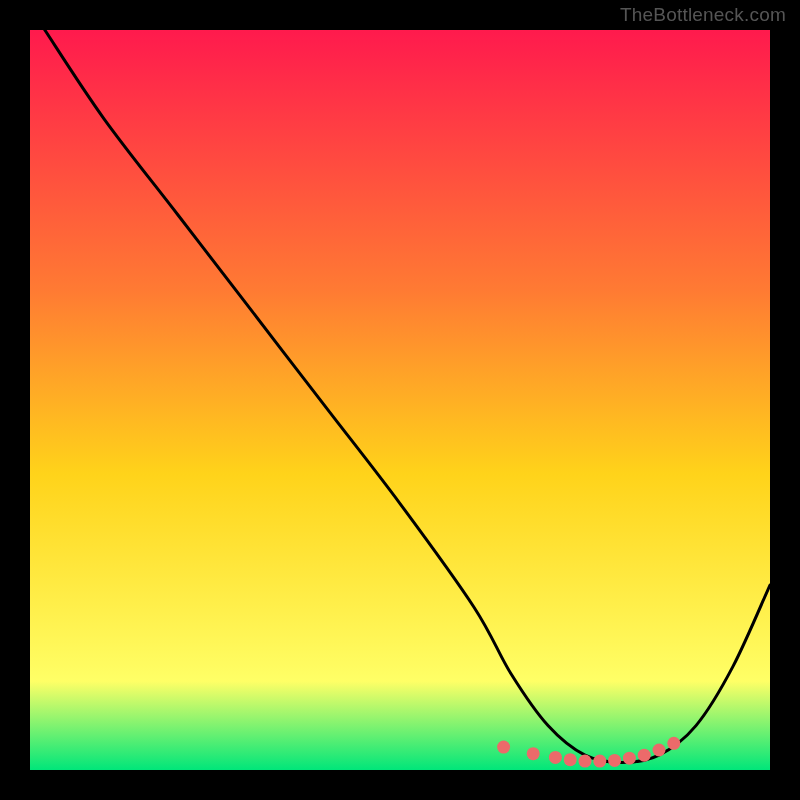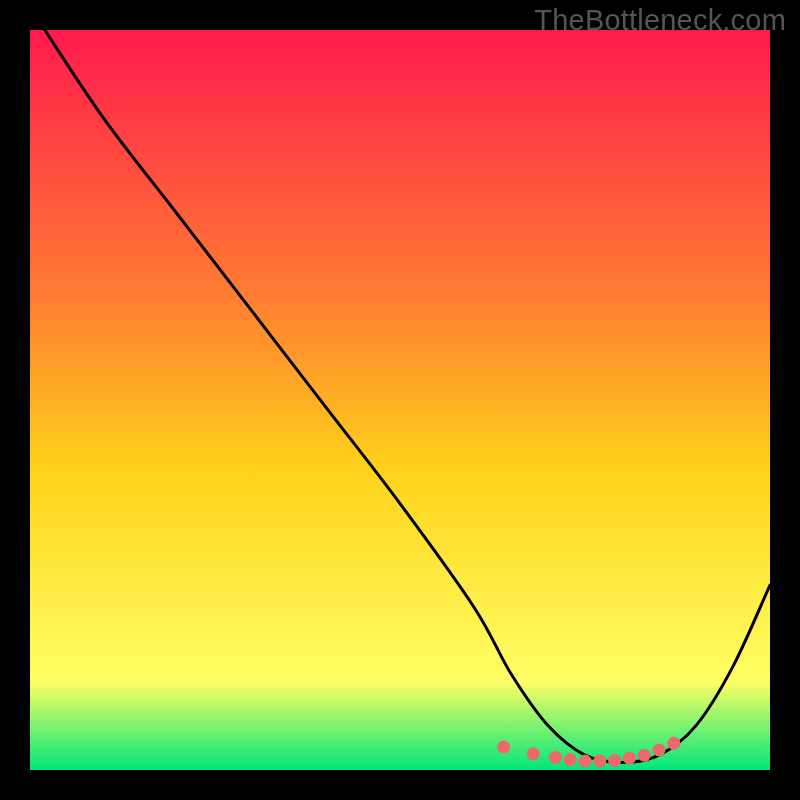--- a/index.html
+++ b/index.html
@@ -9,21 +9,21 @@
     height: 800px;
     background: #000;
     position: relative;
     font-family: Arial, Helvetica, sans-serif;
   }
   .watermark {
     position: absolute;
     top: 4px;
     right: 14px;
     color: #555;
-    font-size: 29px;
+    font-size: 19px;
     letter-spacing: 0.2px;
   }
   .frame {
     position: absolute;
     top: 30px;
     left: 30px;
     width: 740px;
     height: 740px;
     background: #000;
   }

